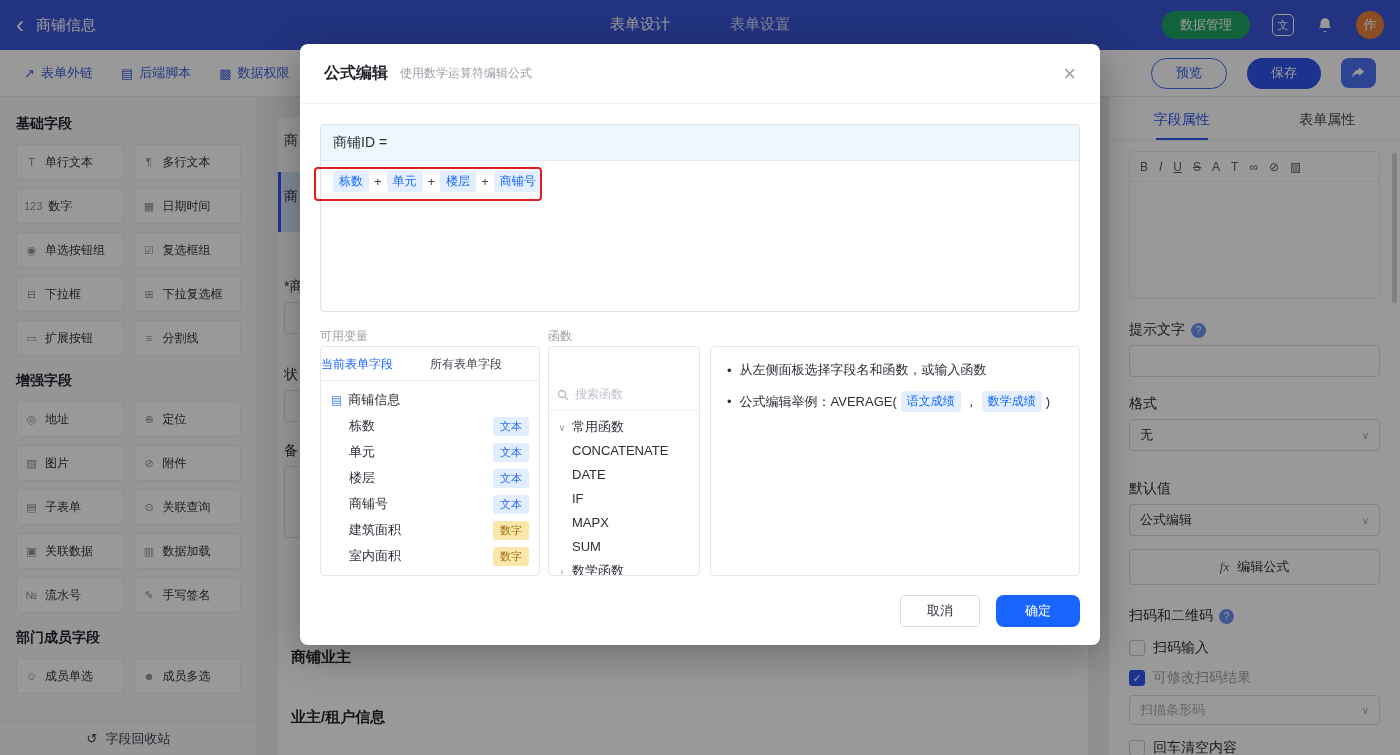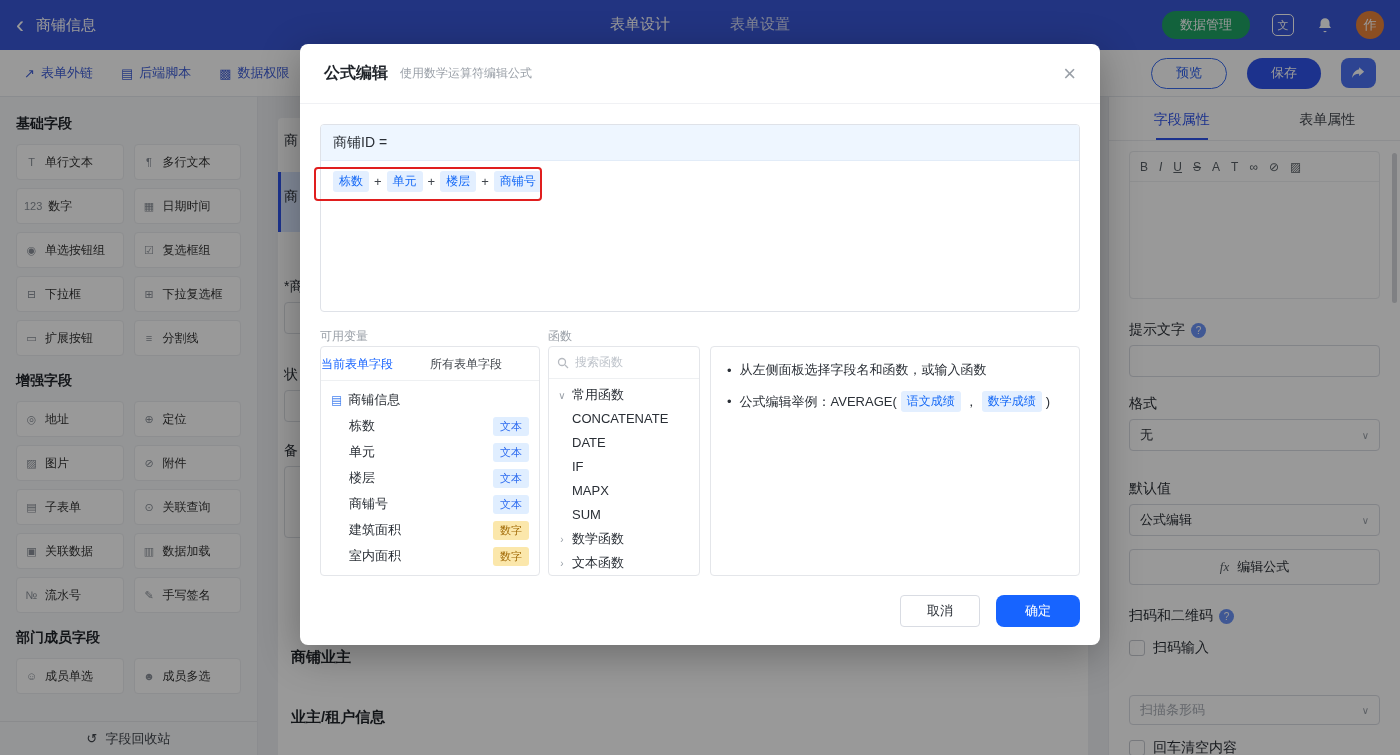--- a/index.html
+++ b/index.html
@@ -128,21 +128,21 @@
   .v-group { display:flex; gap:6px; align-items:center; font-size:13px; color:#2a2f36; height:26px; }
   .v-group .gi { color:#4c86f0; font-size:12px; }
   .v-row { display:flex; align-items:center; height:26px; padding-left:18px; font-size:13px;
            color:#2a2f36; cursor:pointer; }
   .v-row .tag { margin-left:auto; font-size:11px; padding:2px 7px; border-radius:3px; }
   .tag[data-type="text"] { background:#e0eeff; color:#2e6cf0; }
   .tag[data-type="number"] { background:#fbe7ab; color:#a26b08; }
   .fn-panel { position:absolute; left:248px; top:302px; width:152px; height:230px;
               border:1px solid #e4e6ea; border-radius:4px; overflow:hidden; }
   .fn-search { height:32px; border-bottom:1px solid #eef0f2; display:flex; align-items:center;
-               gap:6px; padding:0 8px; cursor:text; }
+               gap:6px; padding:0 8px; cursor:text;margin-top:32px; }
   .fn-search .ph { font-size:12px; color:#bfc4cb; }
   .fn-list { padding:4px 8px; font-size:13px; color:#2a2f36; }
   .fn-group { display:flex; align-items:center; gap:5px; height:24px; cursor:pointer; }
   .fn-group .chev { color:#9aa0a8; font-size:10px; width:10px; text-align:center; }
   .fn-item { height:24px; line-height:24px; padding-left:15px; cursor:pointer; }
   .tips { position:absolute; left:410px; top:302px; width:370px; height:230px; border:1px solid #e4e6ea;
           border-radius:4px; padding:14px 16px; font-size:13px; color:#2a2f36; }
   .tip-line { display:flex; align-items:center; flex-wrap:wrap; margin-bottom:12px; }
   .tip-bullet { margin-right:8px; }
   .tip-sep { margin:0 4px; }
@@ -369,20 +369,24 @@
     </div>
 
     <div class="p-abs label14" style="top:466px">
       <span>扫码和二维码</span>
       <span class="help">?</span>
     </div>
     <div class="p-abs cb-row" style="top:498px" data-disabled="false">
       <span class="cb" data-checked="false"></span>
       <span class="lbl">扫码输入</span>
     </div>
+    <div class="p-abs cb-row" style="top:528px" data-disabled="true">
+      <span class="cb" data-checked="true"></span>
+      <span class="lbl">可修改扫码结果</span>
+    </div>
     <div class="p-abs p-select" style="top:554px;height:30px" data-disabled="true">
       <span>扫描条形码</span>
       <span class="chev">∨</span>
     </div>
     <div class="p-abs cb-row" style="top:598px">
       <span class="cb" data-checked="false"></span>
       <span class="lbl">回车清空内容</span>
     </div>
 
     <div class="scroll-thumb"></div>

